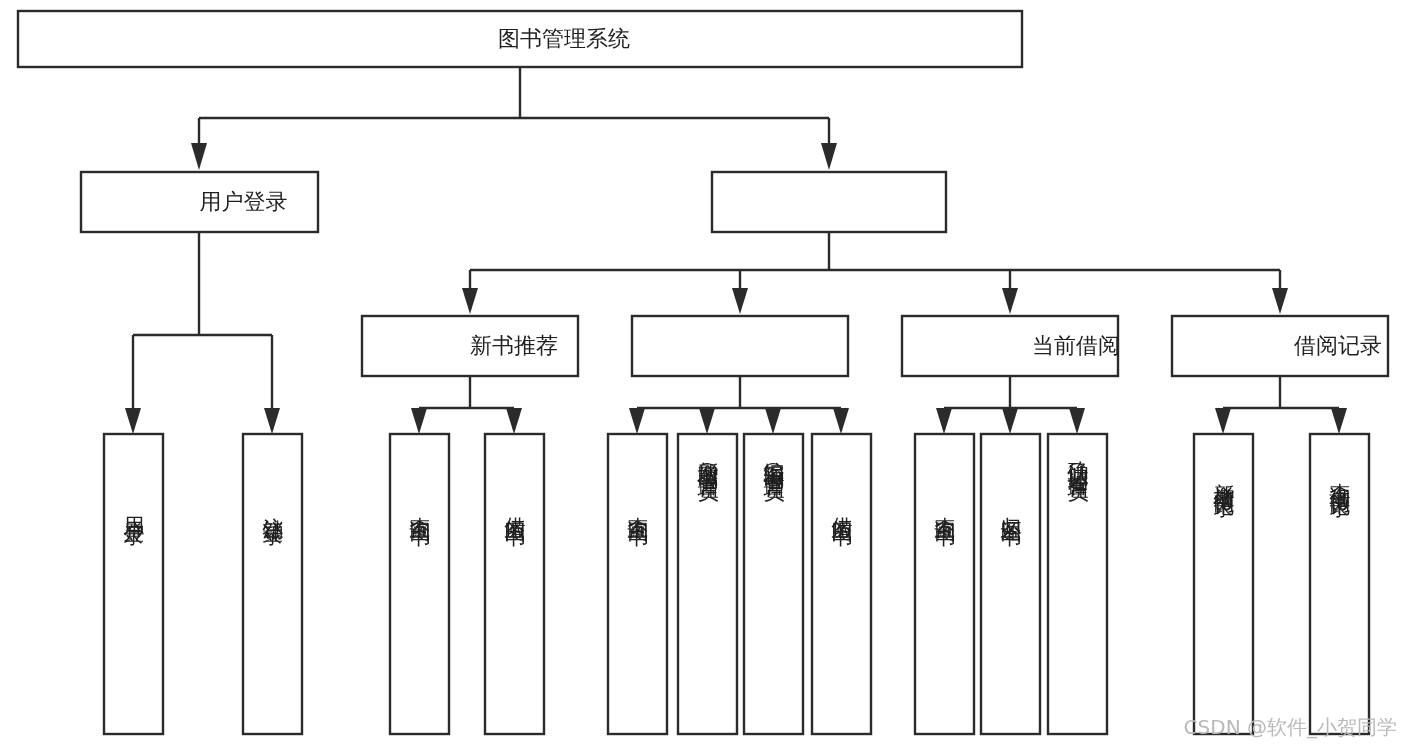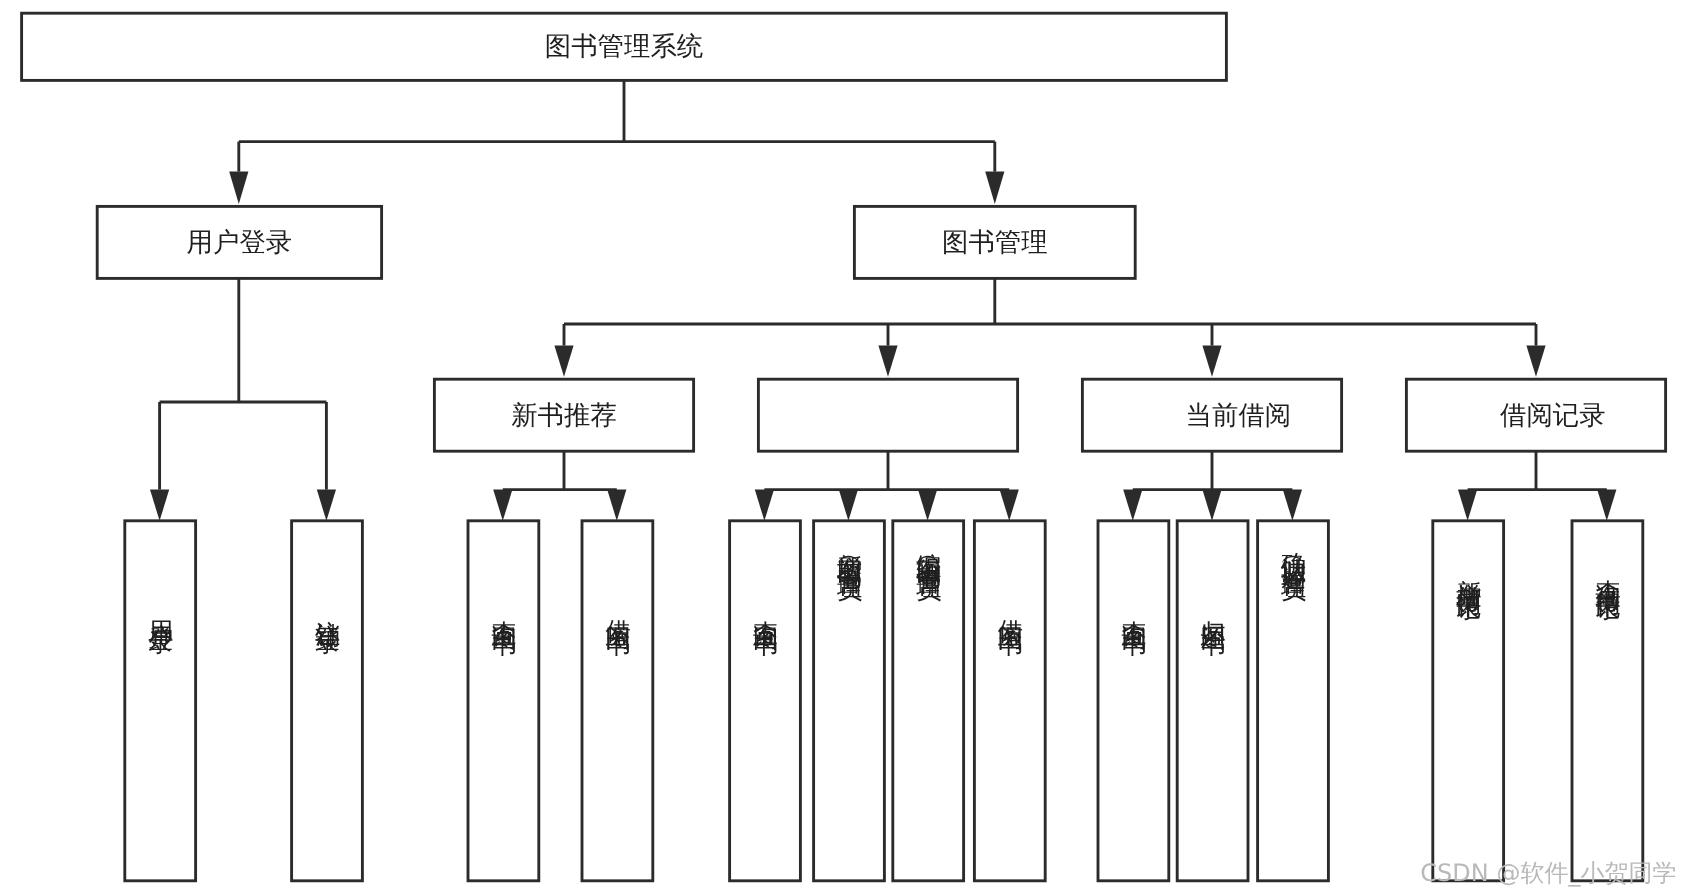--- a/index.html
+++ b/index.html
@@ -67,20 +67,21 @@
     letter-spacing: 3px;
     color: #1f1f1f;
     white-space: nowrap;
   }
   .hlabel-wrap {
     position: absolute;
     display: flex;
     align-items: center;
     justify-content: center;
     pointer-events: none;
+    margin-left: 44px;
   }
   .hlabel-text {
     font-family: "DejaVu Sans", "Liberation Sans", sans-serif;
     font-size: 22px;
     color: #1f1f1f;
     white-space: nowrap;
   }
 </style>
 </head>
 <body>
@@ -181,23 +182,20 @@
   </svg>
 
   <div class="hlabel-wrap" style="left:18px; top:11px; width:1004px; height:56px;">
     <span class="hlabel-text">图书管理系统</span>
   </div>
 
   <div class="hlabel-wrap" style="left:81px; top:172px; width:237px; height:60px;">
     <span class="hlabel-text">用户登录</span>
   </div>
 
-  <div class="hlabel-wrap" style="left:712px; top:172px; width:234px; height:60px;">
-    <span class="hlabel-text">图书管理</span>
-  </div>
 
   <div class="hlabel-wrap" style="left:362px; top:316px; width:216px; height:60px;">
     <span class="hlabel-text">新书推荐</span>
   </div>
 
 
   <div class="hlabel-wrap" style="left:902px; top:316px; width:260px; height:60px;">
     <span class="hlabel-text">当前借阅</span>
   </div>
 

